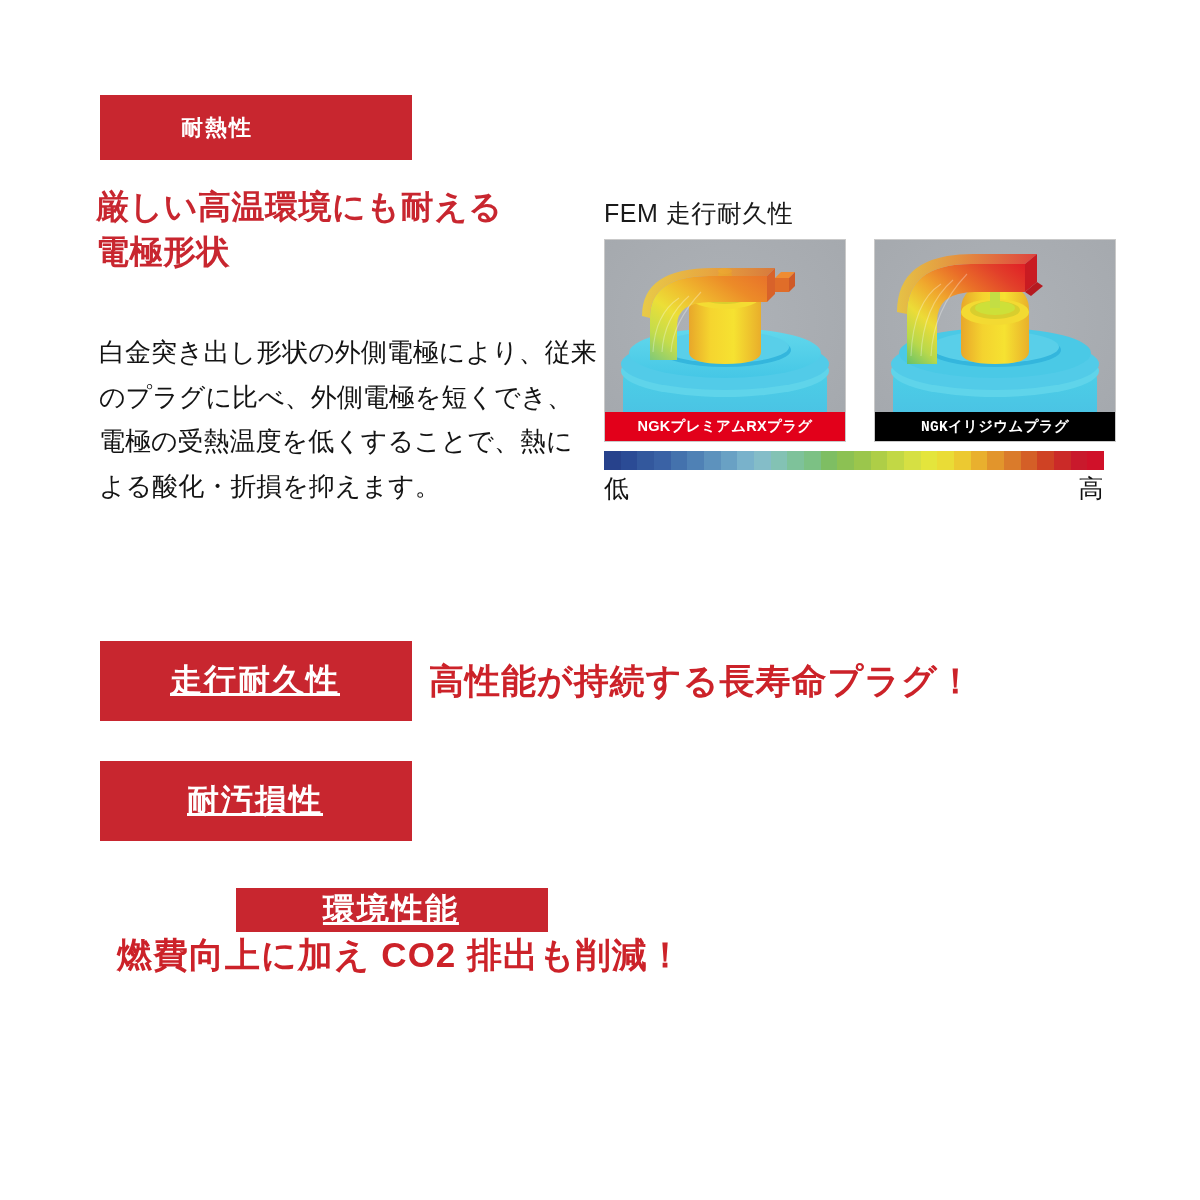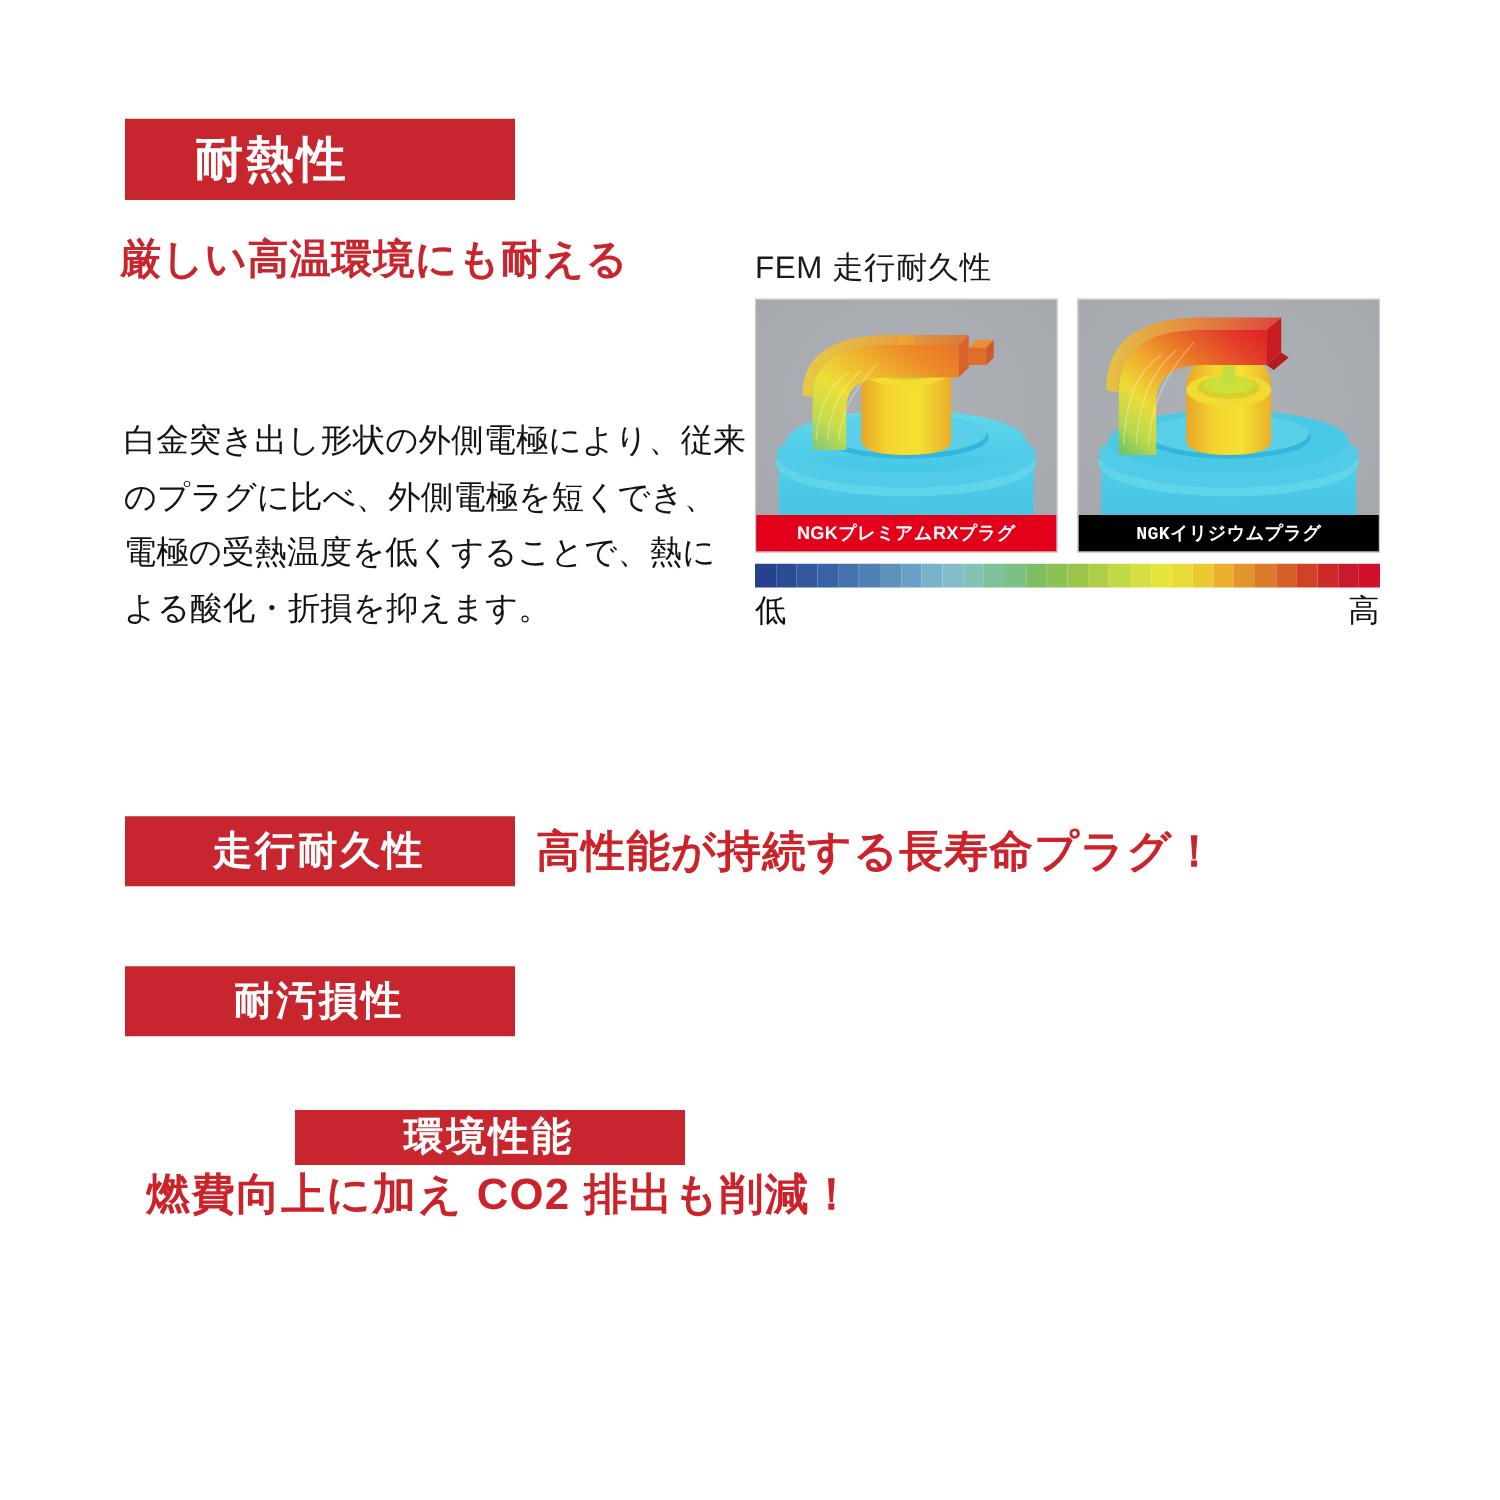--- a/index.html
+++ b/index.html
@@ -21,40 +21,40 @@
     align-items:center;
     justify-content:center;
     font-weight:bold;
     letter-spacing:2px;
     box-sizing:border-box;
   }
 
   
   #heat-badge{
     position:absolute;left:100px;top:95px;width:312px;height:65px;
-    font-size:39px;
+    font-size:22px;
     padding-right:78px;
   }
   #heat-headline{
     position:absolute;left:96px;top:185px;width:520px;
     color:#c8262f;font-size:33px;font-weight:bold;line-height:1.35;
     letter-spacing:0.5px;
   }
   #heat-body{
     position:absolute;left:99px;top:330px;width:500px;
     color:#141414;font-size:26px;line-height:1.72;
     letter-spacing:0px;
   }
 
   
   #fem-block{position:absolute;left:604px;top:197px;width:500px;}
   #fem-title{
     font-size:25px;color:#1a1a1a;letter-spacing:0.5px;margin-bottom:9px;
   }
-  .fem-panels{display:flex;gap:16px;}
+  .fem-panels{display:flex;gap:28px;}
   .fem-panel{
     width:242px;
     border:1px solid #c9c9c9;
     background:#a9adb2;
     position:relative;
     box-sizing:border-box;
   }
   .fem-canvas{display:block;width:240px;height:201px;}
   .fem-caption{
     height:29px;display:flex;align-items:center;justify-content:center;
@@ -67,40 +67,41 @@
   #scale-wrap{margin-top:9px;width:500px;}
   #scale-bar{display:flex;height:19px;width:500px;}
   #scale-bar i{flex:1 1 auto;display:block;}
   #scale-labels{
     display:flex;justify-content:space-between;
     font-size:25px;color:#111;margin-top:2px;letter-spacing:0.5px;
   }
 
   
   .feature-row{position:absolute;left:100px;height:66px;display:flex;align-items:center;}
-  .feature-row .badge{width:312px;height:56px;font-size:32px;padding-right:2px;}
+  .feature-row .badge{width:312px;height:80px;font-size:32px;padding-right:2px;text-decoration:underline;}
   .feature-text{
     margin-left:17px;color:#cc2229;font-size:35px;font-weight:bold;
     letter-spacing:1px;white-space:nowrap;
   }
   #row-1{top:648px;}
   #row-2{top:768px;}
   #row-3{top:888px;flex-direction:column;}
 </style>
 </head>
 <body>
 
 <div class="page">
 
   <div class="badge" id="heat-badge">
     <span>耐熱性</span>
   </div>
 
   <div id="heat-headline">
     <div>厳しい高温環境にも耐える</div>
+    <div>電極形状</div>
   </div>
 
   <div id="heat-body">白金突き出し形状の外側電極により、従来のプラグに比べ、外側電極を短くでき、電極の受熱温度を低くすることで、熱による酸化・折損を抑えます。</div>
 
   <div id="fem-block">
 
     <div id="fem-title">FEM 走行耐久性</div>
 
     <div class="fem-panels">
 

